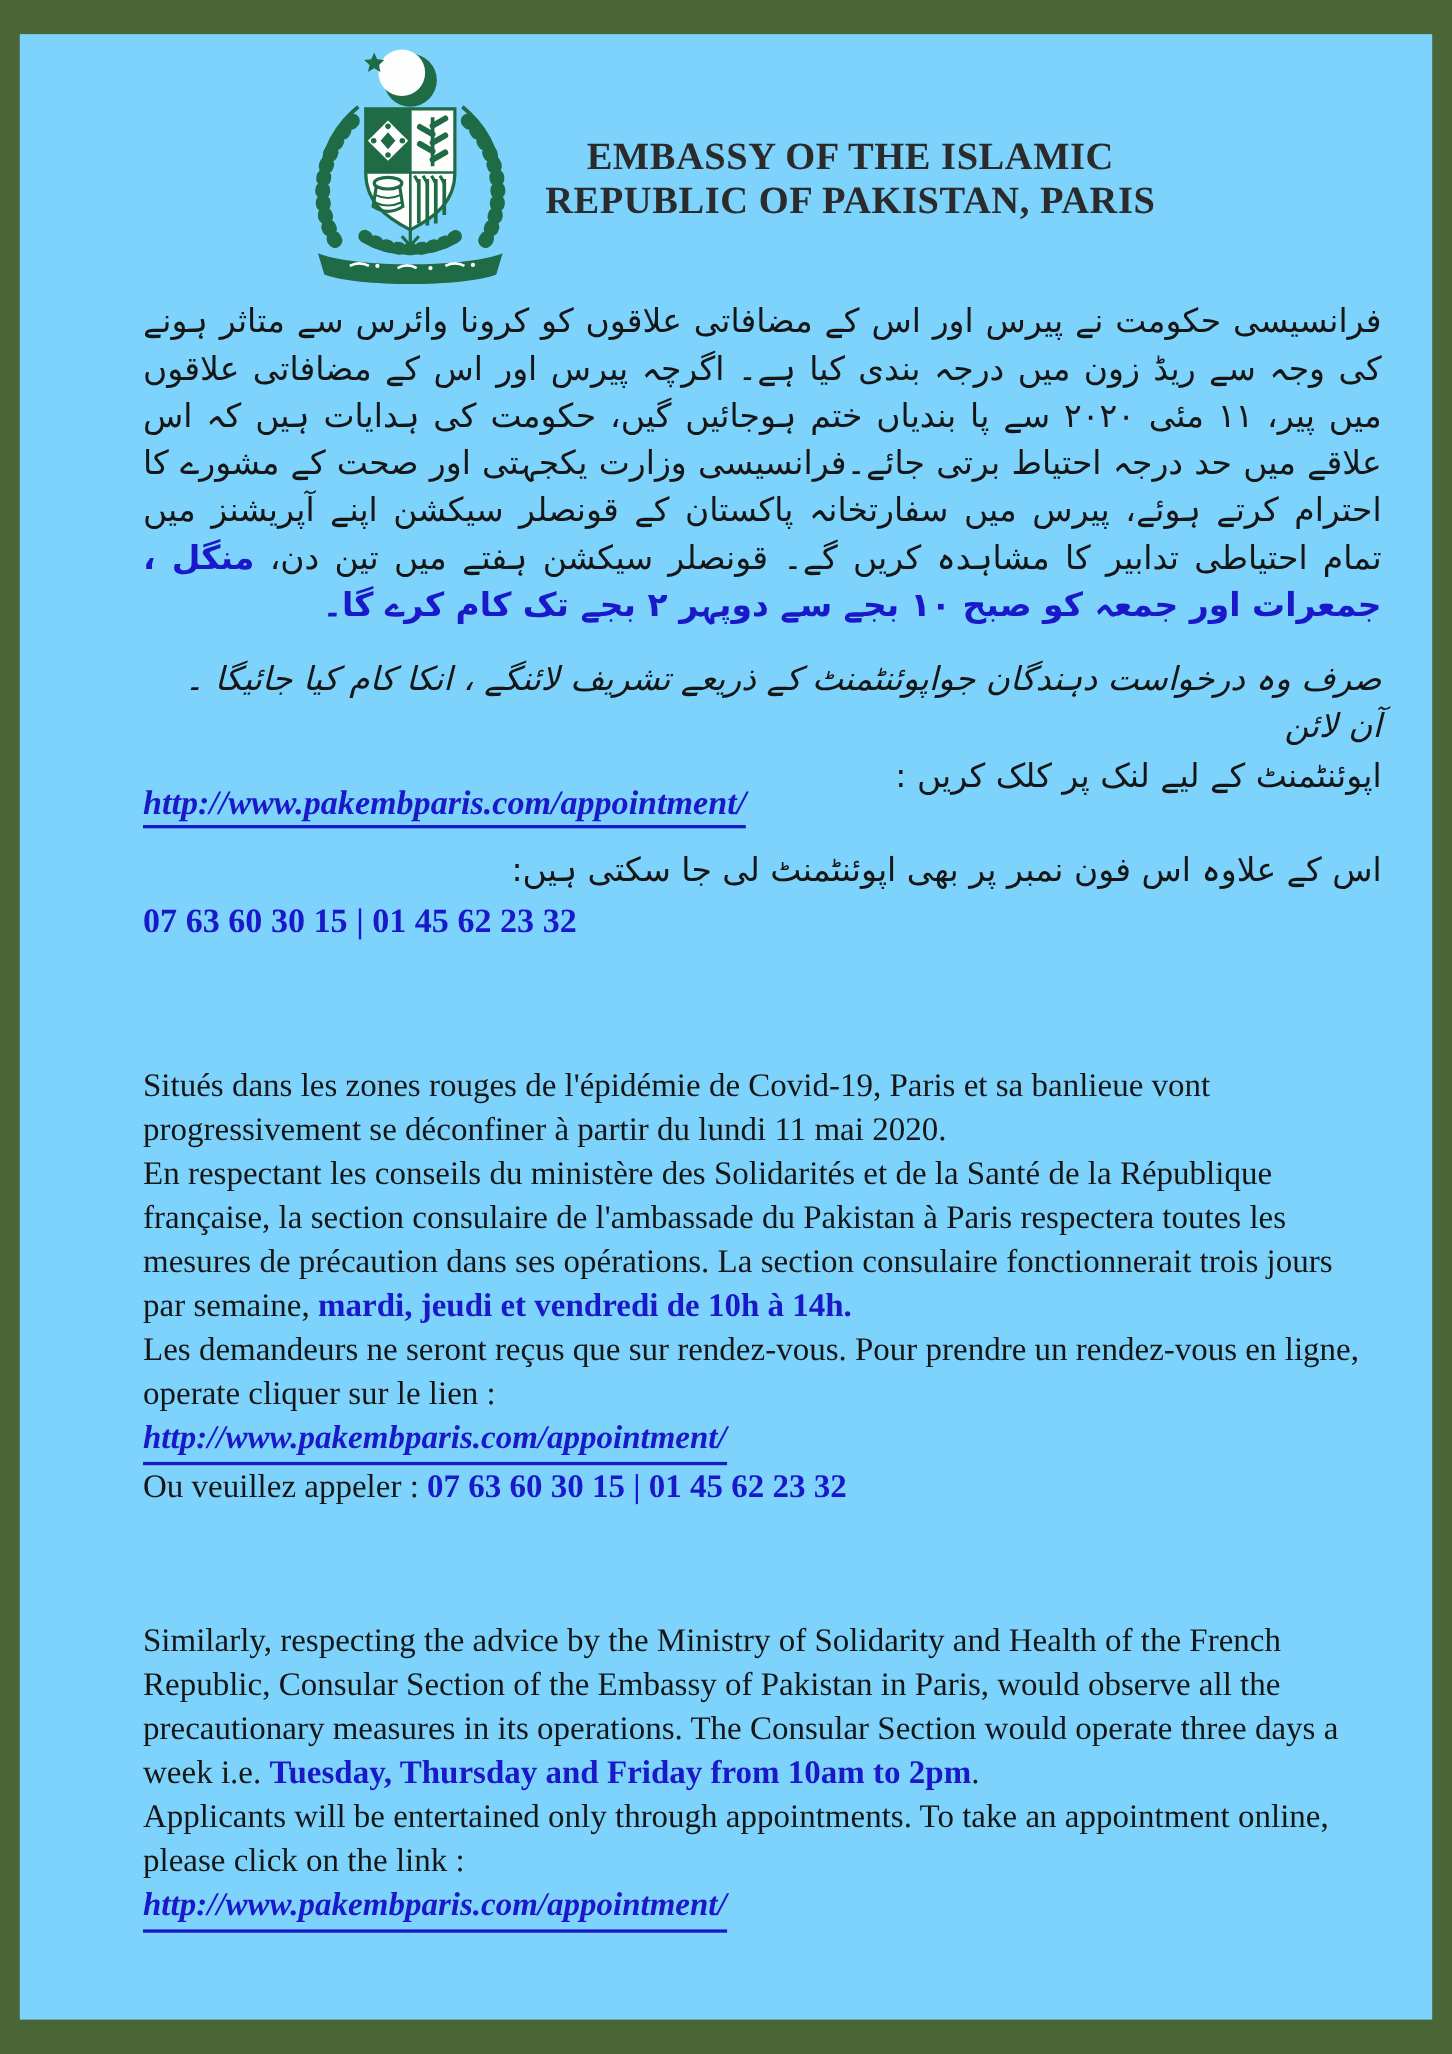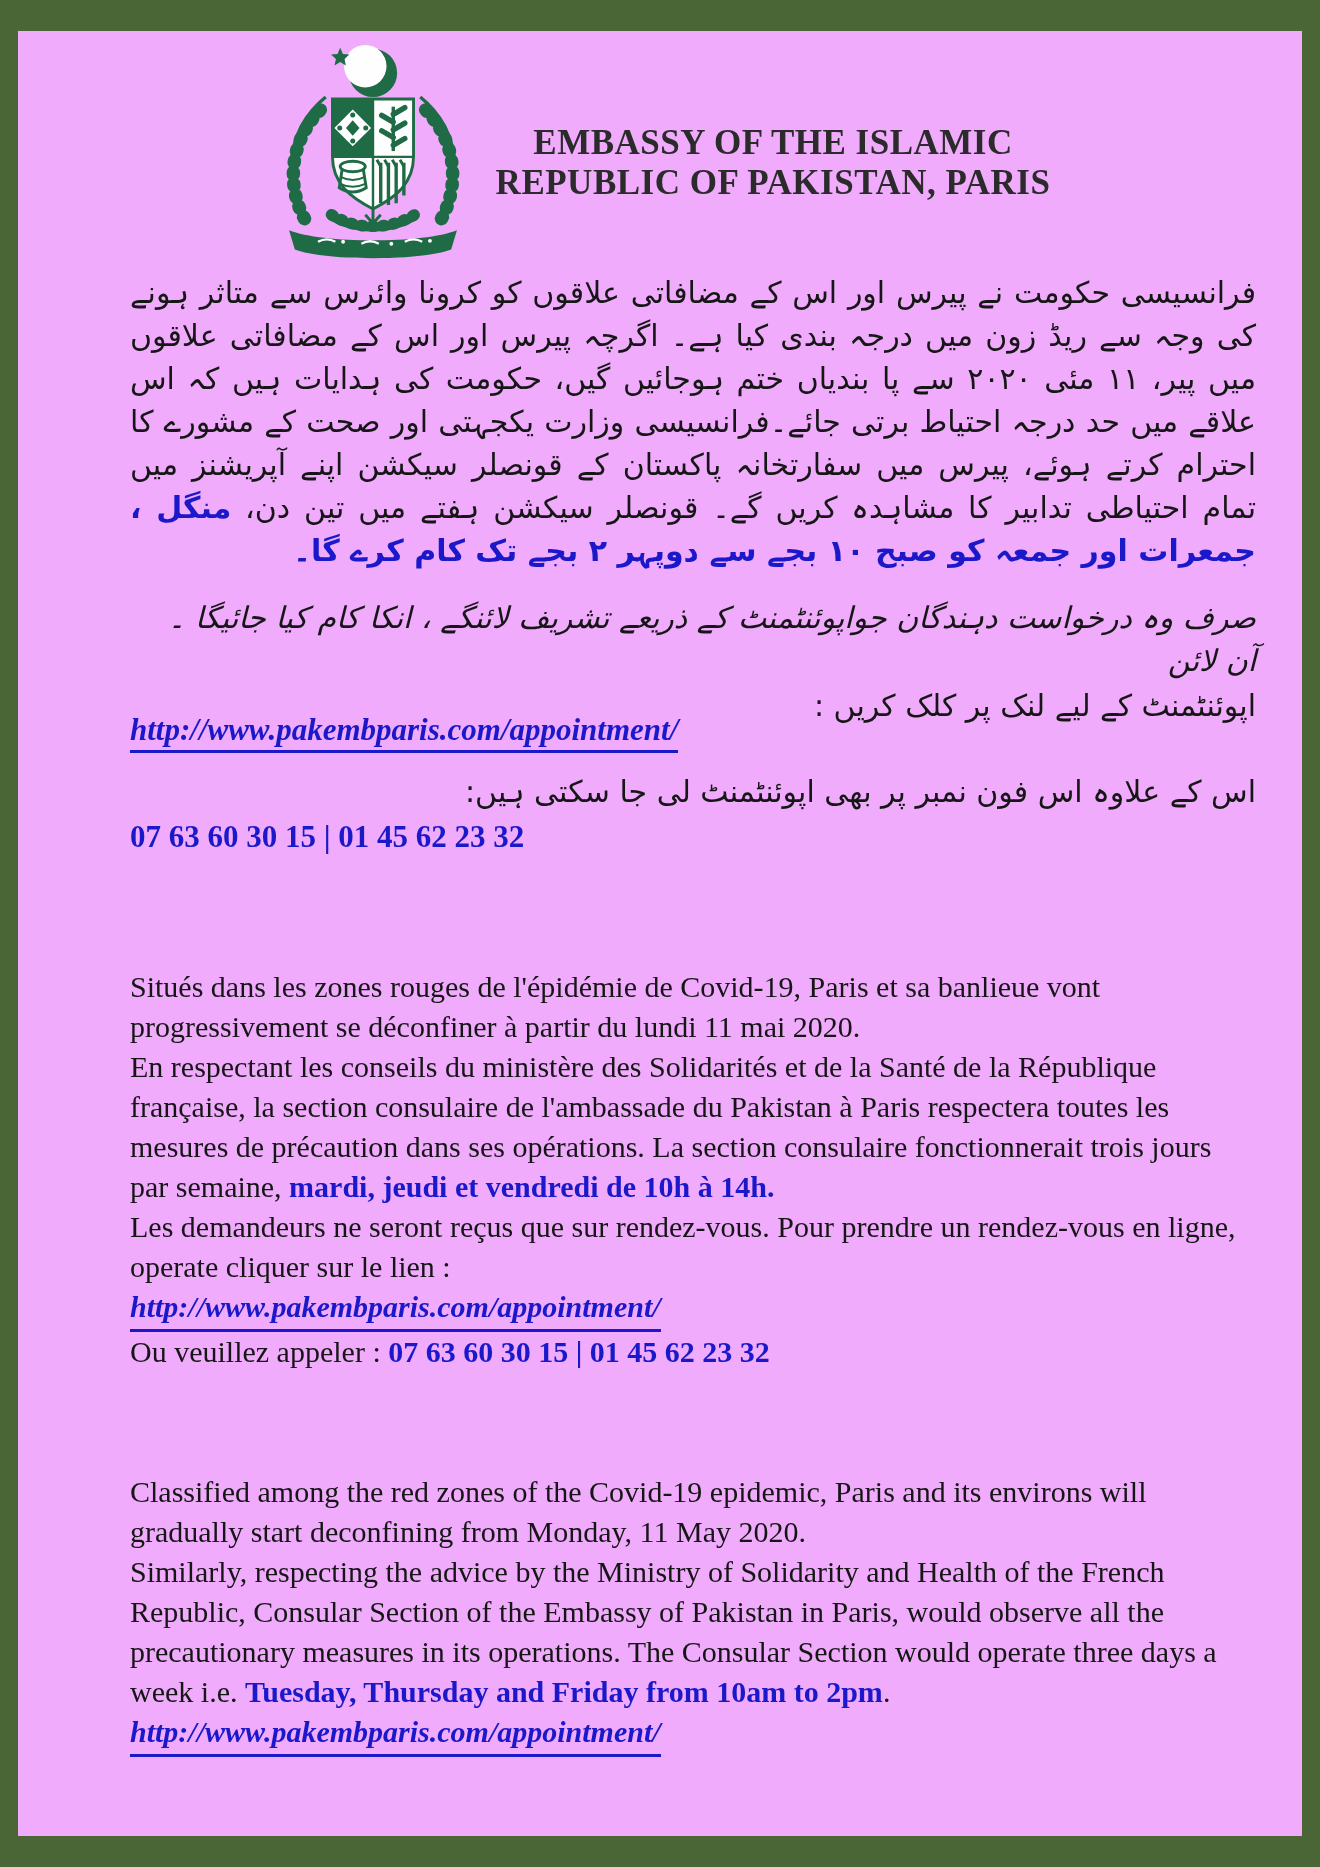--- a/index.html
+++ b/index.html
@@ -1,18 +1,18 @@
 <!DOCTYPE html>
 <html><head>
 <meta charset="utf-8">
 <style>
   * { margin: 0; padding: 0; box-sizing: border-box; }
   body { width: 1320px; height: 1867px; background: #4a6637; font-family: "Liberation Serif", serif; }
   .frame { width: 1320px; height: 1867px; padding: 31px 18px; }
-  .page { background: #f0abfc; width: 100%; height: 100%; overflow: hidden; }
+  .page { background: #7dd3fc; width: 100%; height: 100%; overflow: hidden; }
   .content { padding: 0 46px 0 112px; }
 
   
   .header { padding-top: 12px; height: 232px; display: flex; justify-content: center; align-items: flex-start; gap: 20px; }
   .emblem svg { width: 206px; height: 220px; display: block; }
   .title-block { margin-top: 80px; text-align: center; color: #2b2b2b; font-size: 35px; line-height: 40px; font-weight: 600; letter-spacing: 0.5px; white-space: nowrap; }
 
   
   .urdu { direction: rtl; font-family: "DejaVu Sans", "Liberation Serif", sans-serif; font-size: 30px; line-height: 43px; color: #161616; }
   .para-justify { text-align: justify; }
@@ -110,21 +110,21 @@
 
       <div class="latin french-section">
         <p>Situés dans les zones rouges de l'épidémie de Covid-19, Paris et sa banlieue vont progressivement se déconfiner à partir du lundi 11 mai 2020.</p>
         <p><span>En respectant les conseils du ministère des Solidarités et de la Santé de la République française, la section consulaire de l'ambassade du Pakistan à Paris respectera toutes les mesures de précaution dans ses opérations. La section consulaire fonctionnerait trois jours par semaine, </span><span class="hl">mardi, jeudi et vendredi de 10h à 14h.</span></p>
         <p>Les demandeurs ne seront reçus que sur rendez-vous. Pour prendre un rendez-vous en ligne, operate cliquer sur le lien :</p>
         <p><a class="link" href="#">http://www.pakembparis.com/appointment/</a></p>
         <p class="call-line"><span>Ou veuillez appeler : </span><span class="phones-inline">07 63 60 30 15 | 01 45 62 23 32</span></p>
       </div>
 
       <div class="latin english-section">
-        <p>Classified among the red zones of the Covid-19 epidemic, Paris and its environs will gradually start deconfining from Monday, 11 May 2020.</p>
         <p><span>Similarly, respecting the advice by the Ministry of Solidarity and Health of the French Republic, Consular Section of the Embassy of Pakistan in Paris, would observe all the precautionary measures in its operations. The Consular Section would operate three days a week i.e. </span><span class="hl">Tuesday, Thursday and Friday from 10am to 2pm</span><span>.</span></p>
+        <p>Applicants will be entertained only through appointments. To take an appointment online, please click on the link :</p>
         <p><a class="link" href="#">http://www.pakembparis.com/appointment/</a></p>
 
       </div>
 
     </div>
   </div>
 </div>
 
 </body></html>

